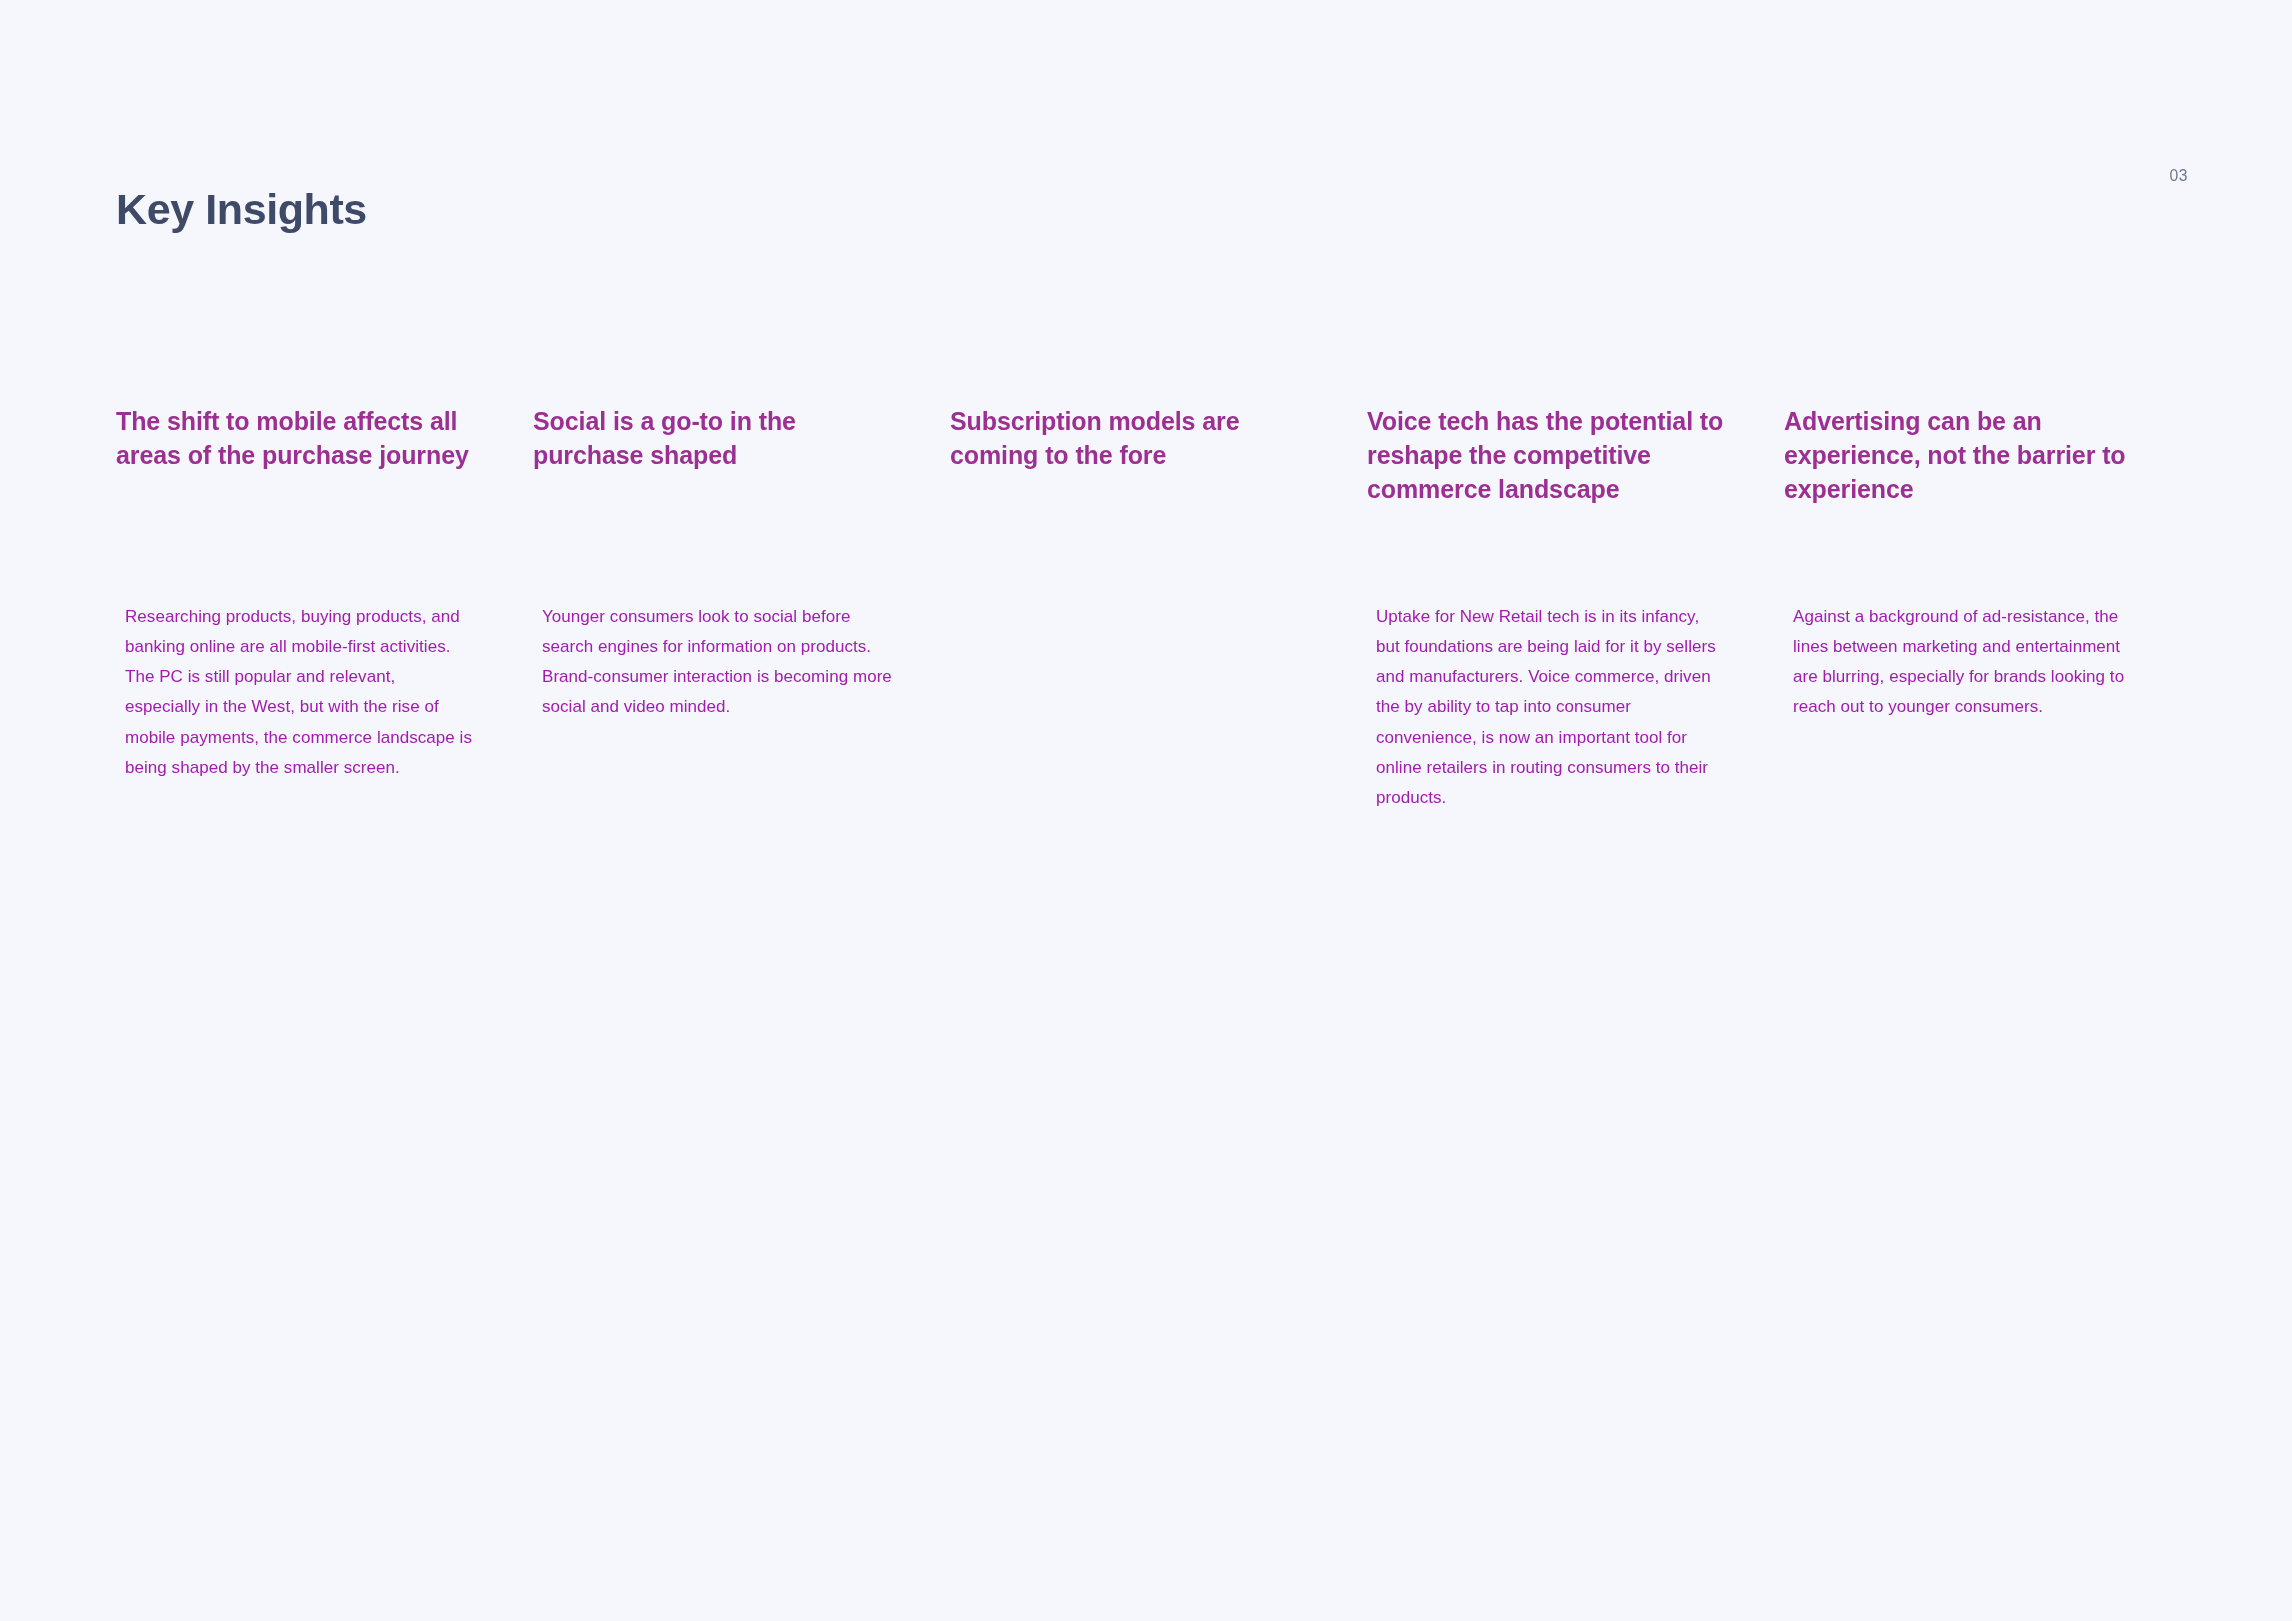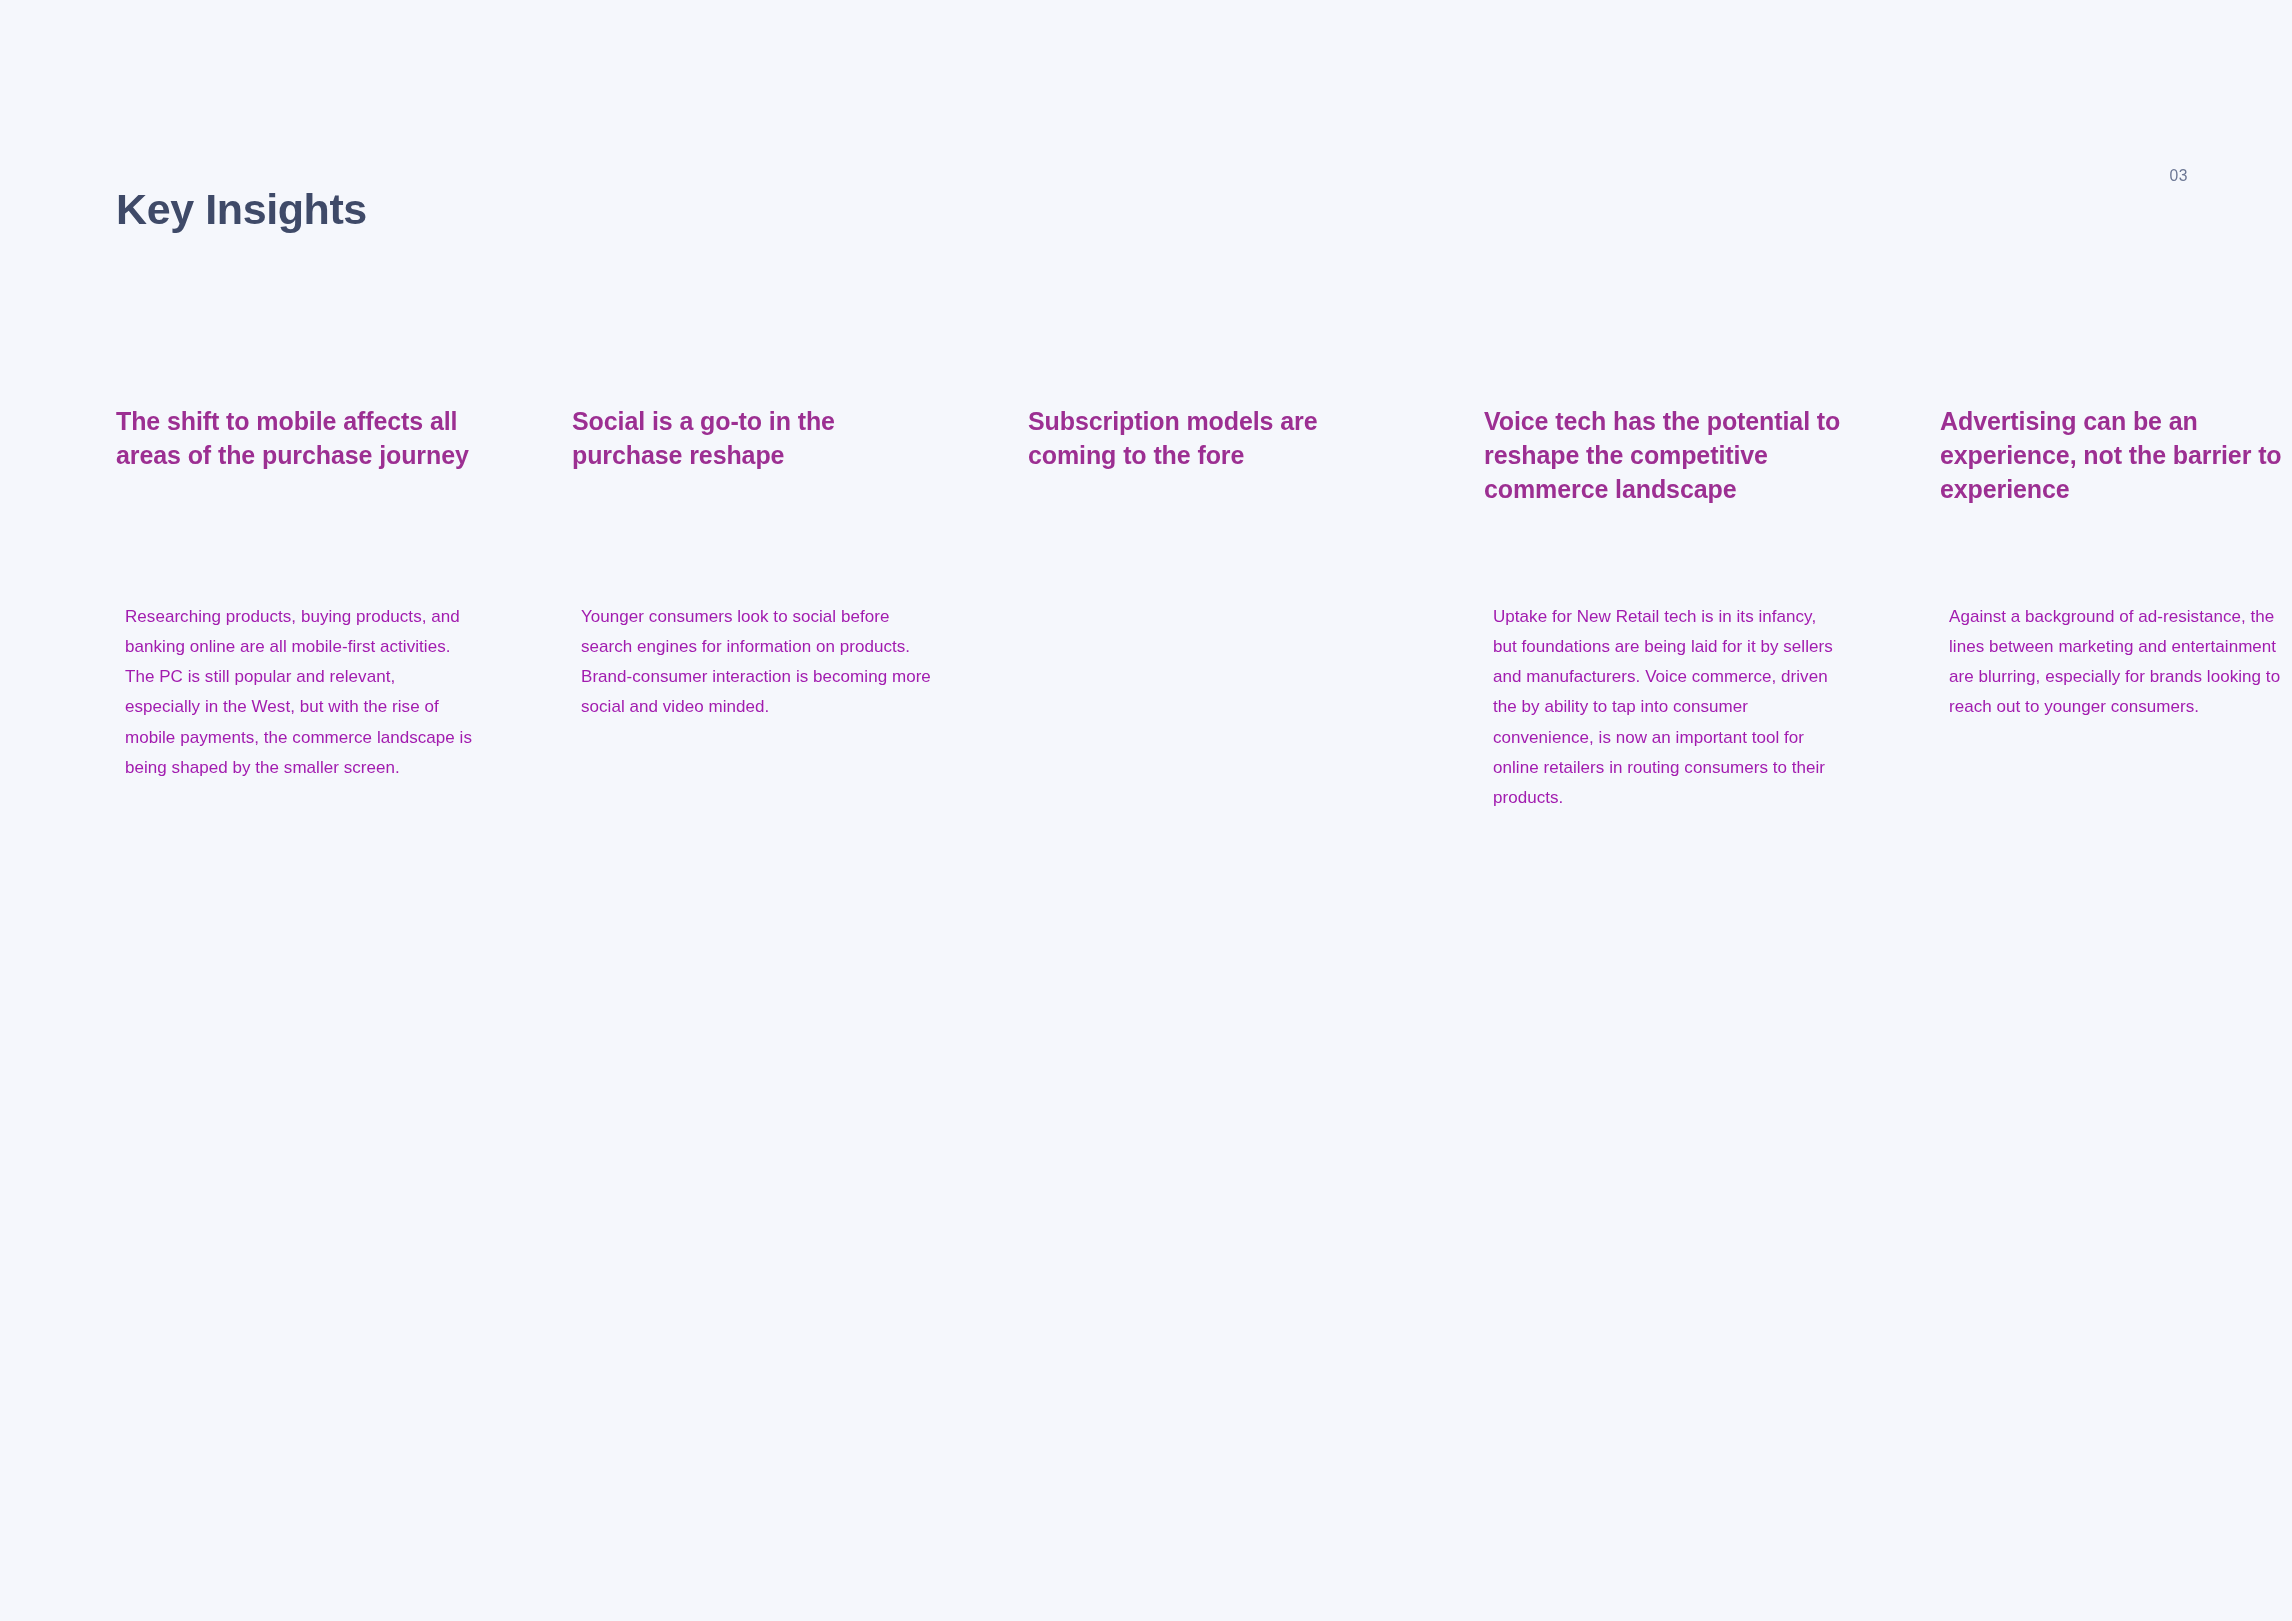--- a/index.html
+++ b/index.html
@@ -48,21 +48,21 @@
   }
 
   
   .columns {
     position: absolute;
     left: 116px;
     top: 404px;
     width: 2072px;
     display: flex;
     flex-direction: row;
-    gap: 88px;
+    gap: 49px;
     align-items: flex-start;
   }
 
   .column {
     width: 368px;
     flex: 0 0 368px;
     display: block;
   }
 
   .col-heading {
@@ -103,21 +103,21 @@
 
     <div class="column">
       <div class="col-heading-wrap">
         <h2 class="col-heading">The shift to mobile affects all areas of the purchase journey</h2>
       </div>
       <p class="col-body">Researching products, buying products, and banking online are all mobile-first activities. The PC is still popular and relevant, especially in the West, but with the rise of mobile payments, the commerce landscape is being shaped by the smaller screen.</p>
     </div>
 
     <div class="column">
       <div class="col-heading-wrap">
-        <h2 class="col-heading">Social is a go-to in the purchase reshape</h2>
+        <h2 class="col-heading">Social is a go-to in the purchase shaped</h2>
       </div>
       <p class="col-body">Younger consumers look to social before search engines for information on products. Brand-consumer interaction is becoming more social and video minded.</p>
     </div>
 
     <div class="column">
       <div class="col-heading-wrap">
         <h2 class="col-heading">Subscription models are coming to the fore</h2>
       </div>
     </div>
 

